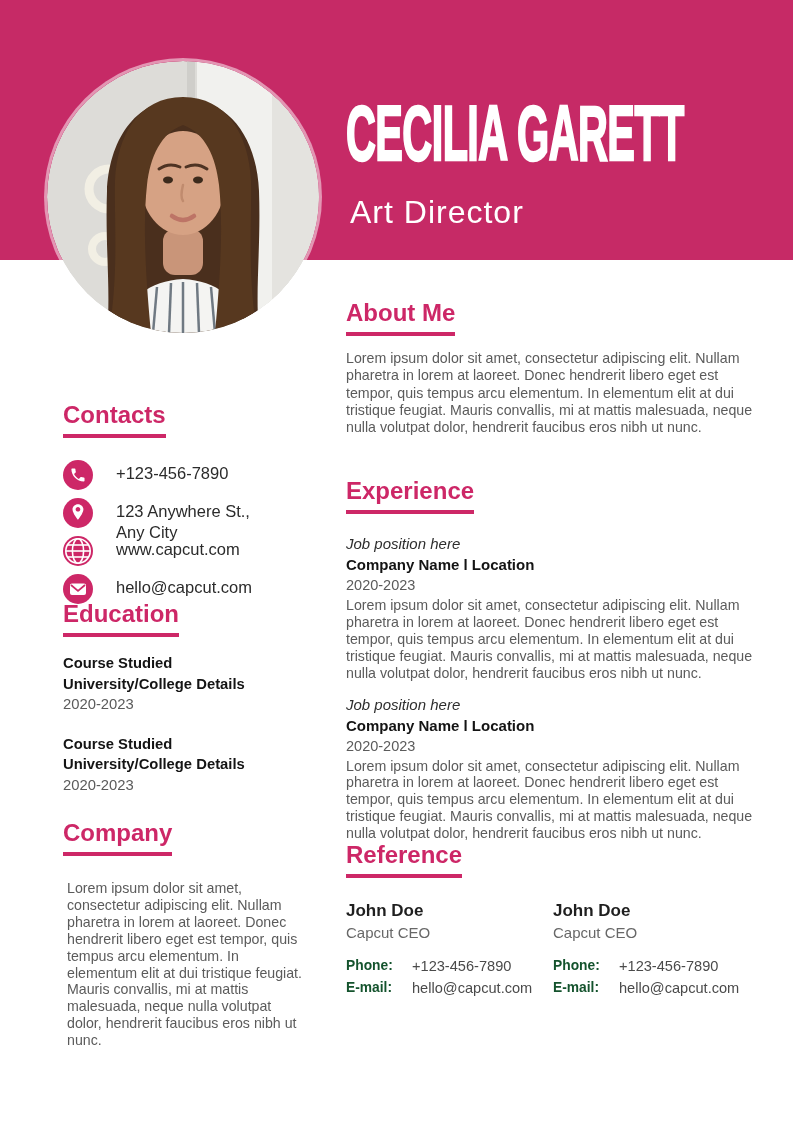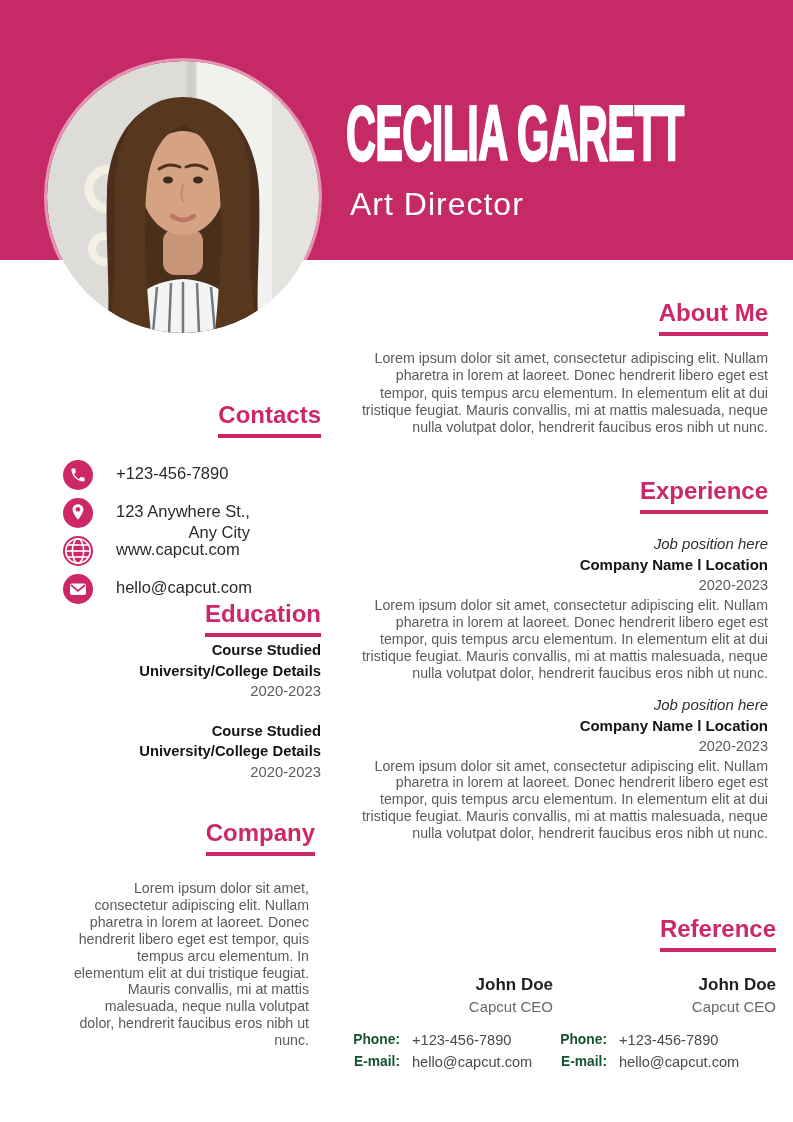--- a/index.html
+++ b/index.html
@@ -15,40 +15,40 @@
 
   
   .band{position:absolute;left:0;top:0;width:793px;height:260px;background:var(--band);}
   .photo{position:absolute;left:47px;top:61px;width:272px;height:272px;border-radius:50%;
          overflow:hidden;box-shadow:0 0 0 3px rgba(255,255,255,0.5);}
   .photo svg{display:block;width:100%;height:100%;}
   .name{position:absolute;left:346px;top:94px;color:#fff;font-size:78px;line-height:78px;
         font-weight:800;letter-spacing:-1px;white-space:nowrap;
         transform:scale(0.53,1);transform-origin:left top;
         -webkit-text-stroke:2.5px #ffffff;}
-  .job-title{position:absolute;left:350px;top:184px;color:#fff;font-size:32px;line-height:40px;
+  .job-title{position:absolute;left:350px;top:192px;color:#fff;font-size:32px;line-height:40px;
         font-weight:400;letter-spacing:1px;white-space:nowrap;}
 
   
-  .section{position:absolute;text-align:right;}
+  .section{position:absolute;}
   .section-title{display:inline-block;font-size:24px;line-height:26px;font-weight:800;
         color:var(--accent);padding-bottom:6px;border-bottom:4px solid var(--accent);}
 
   
   .contacts{left:63px;top:358px;width:258px;margin-top:44px;}
   .contact-list{margin-top:22px;}
   .contact-row{display:flex;gap:23px;height:30px;margin-bottom:8px;align-items:flex-start;overflow:visible;}
   .contact-icon{flex:0 0 30px;width:30px;height:30px;}
   .contact-icon svg{display:block;width:30px;height:30px;}
   .contact-text{font-size:16.5px;line-height:21px;color:#2b2b2b;padding-top:3px;white-space:nowrap;}
   .contact-text span{display:block;}
 
   
   .education{left:63px;top:601px;width:258px;}
-  .edu-list{margin-top:3px;}
+  .edu-list{margin-top:16px;}
   .edu-entry{margin-bottom:19px;}
   .edu-course,.edu-school{font-size:14.8px;line-height:20.5px;font-weight:700;color:var(--dark);}
   .edu-years{font-size:14.8px;line-height:20.5px;color:var(--gray);}
 
   
   .skills{left:63px;top:820px;width:252px;}
   .skills-text{margin-top:24px;margin-left:4px;width:242px;font-size:14.2px;line-height:16.9px;color:var(--gray);}
 
   
   .about{left:346px;top:300px;width:422px;}
@@ -57,21 +57,21 @@
   
   .experience{left:346px;top:478px;width:422px;}
   .exp-list{margin-top:19px;}
   .exp-entry{margin-bottom:12px;}
   .exp-position{font-size:15px;line-height:21px;color:#2e2e2e;font-style:italic;}
   .exp-company{font-size:15px;line-height:21px;font-weight:700;color:var(--dark);}
   .exp-years{font-size:14.5px;line-height:21px;color:var(--gray);}
   .exp-desc{margin-top:1px;font-size:14.2px;line-height:16.9px;color:var(--gray);}
 
   
-  .reference{left:346px;top:916px;width:430px;}
+  .reference{left:346px;top:842px;width:430px;}
   .ref-grid{margin-top:22px;display:grid;grid-template-columns:207px 1fr;}
   .ref-name{font-size:17px;line-height:22px;font-weight:700;color:#1f1f1f;}
   .ref-title{font-size:15px;line-height:20px;color:#686868;margin-top:1px;}
   .ref-contacts{margin-top:12px;}
   .ref-row{display:flex;line-height:22px;}
   .ref-label{font-size:13.8px;font-weight:700;color:#14532d;min-width:54px;}
   .ref-value{font-size:14.6px;color:#4a4a4a;margin-left:12px;white-space:nowrap;}
 </style>
 </head>
 <body>

